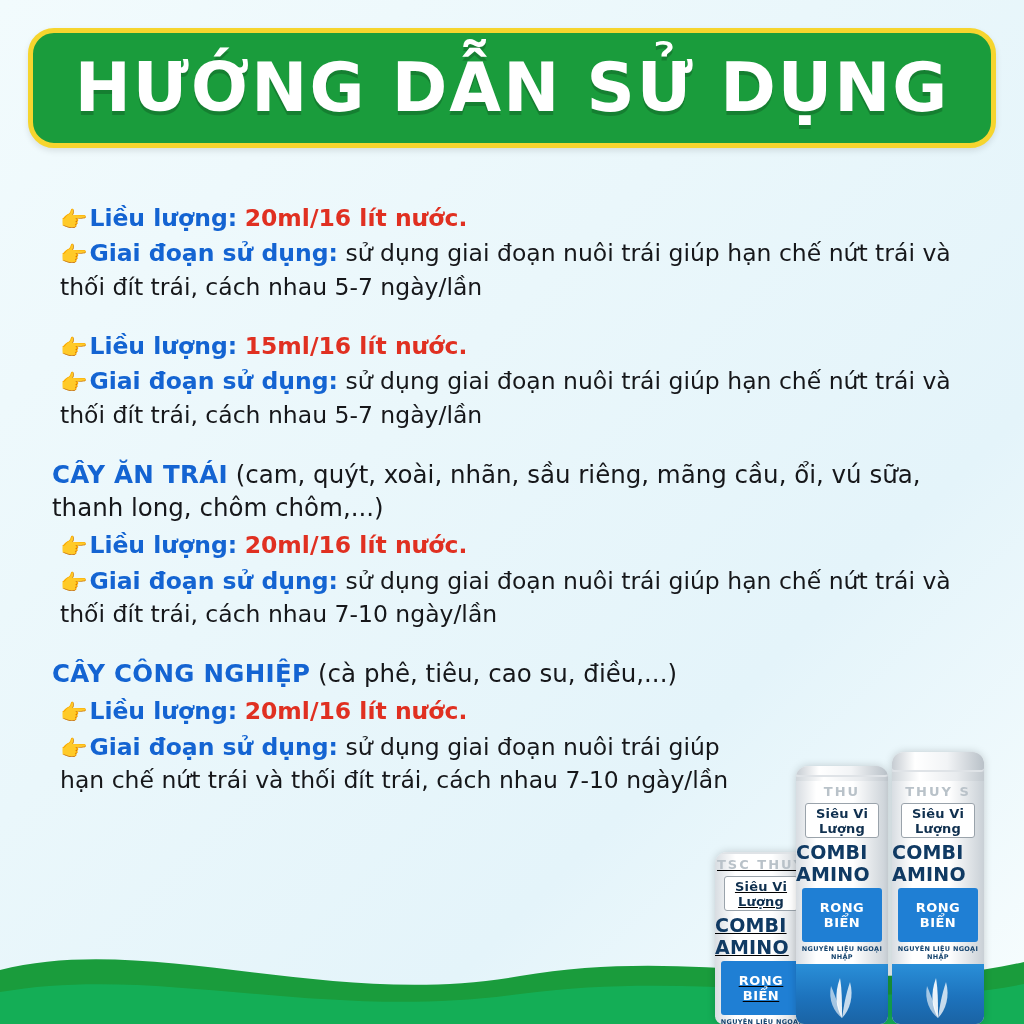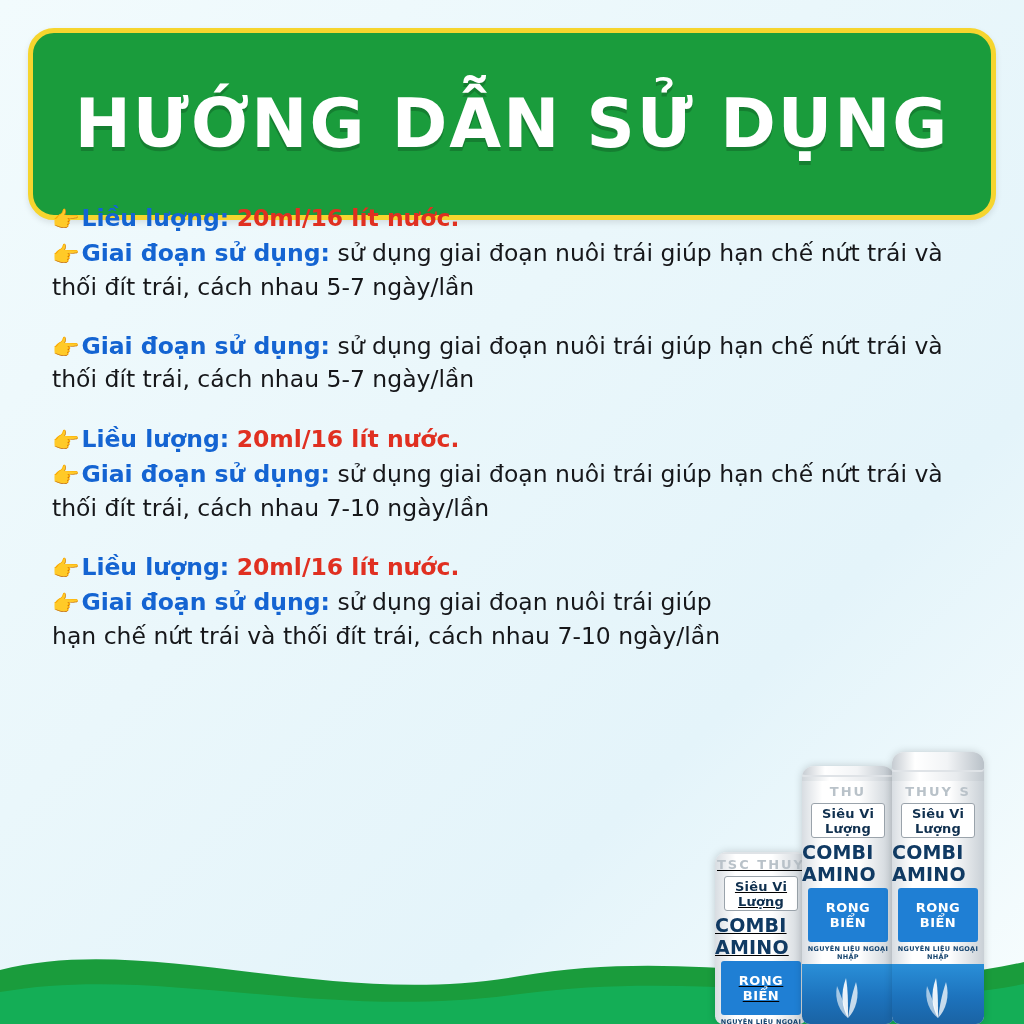--- a/index.html
+++ b/index.html
@@ -19,21 +19,21 @@
     position: absolute;
     inset: 0;
   }
 
   
   .header-wrap {
     position: absolute;
     top: 28px;
     left: 28px;
     right: 28px;
-    height: 192px;
+    height: 120px;
     background: #1a9c3c;
     border-radius: 26px;
     border: 5px solid #f6d52e;
     box-sizing: border-box;
     display: flex;
     align-items: center;
     justify-content: center;
     box-shadow: 0 3px 6px rgba(0,0,0,0.10);
   }
   .header-title {
@@ -75,21 +75,21 @@
   }
   .sec-head .examples {
     color: #16171a;
     font-weight: normal;
   }
 
   .line {
     font-size: 23.5px;
     line-height: 1.42;
     color: #16171a;
-    margin: 2px 0;
+    margin: 2px 8px;
   }
   .hand {
     color: #f7a325;
     font-size: 22px;
     margin-right: 2px;
     vertical-align: -1px;
   }
   .lbl {
     color: #1464d2;
     font-weight: bold;
@@ -122,21 +122,21 @@
   .bottle {
     position: absolute;
     bottom: 0;
     width: 92px;
     border-radius: 12px 12px 8px 8px;
     background: linear-gradient(90deg, #d8dde2 0%, #ffffff 22%, #ffffff 62%, #c9d0d6 100%);
     box-shadow: 0 0 8px rgba(0,0,0,0.18);
     overflow: hidden;
   }
   .b1 { left: 19px;   height: 172px; z-index: 1; text-decoration: underline; }
-  .b2 { left: 106px; height: 258px; z-index: 2; }
+  .b2 { left: 100px; height: 258px; z-index: 2; }
   .b3 { left: 196px; height: 272px; z-index: 3; }
 
   .cap {
     height: 34px;
     background: linear-gradient(90deg, #c6ccd2 0%, #ffffff 25%, #f2f4f6 60%, #b9c1c8 100%);
     border-bottom: 2px solid #dfe3e7;
     border-radius: 10px 10px 4px 4px;
   }
   .neck-band {
     height: 16px;
@@ -227,37 +227,49 @@
         <span class="dose">20ml/16 lít nước.</span>
       </div>
       <div class="line">
         <span class="hand">👉</span><span class="lbl">Giai đoạn sử dụng:</span>
         <span class="txt">sử dụng giai đoạn nuôi trái giúp hạn chế nứt trái và thối đít trái, cách nhau 5-7 ngày/lần</span>
       </div>
     </div>
 
     <div class="section">
       <div class="line">
+        <span class="hand">👉</span><span class="lbl">Liều lượng:</span>
+        <span class="dose">15ml/16 lít nước.</span>
+      </div>
+      <div class="line">
         <span class="hand">👉</span><span class="lbl">Giai đoạn sử dụng:</span>
         <span class="txt">sử dụng giai đoạn nuôi trái giúp hạn chế nứt trái và thối đít trái, cách nhau 5-7 ngày/lần</span>
       </div>
     </div>
 
     <div class="section">
+      <div class="sec-head">
+        <span class="crop">CÂY ĂN TRÁI</span>
+        <span class="examples">(cam, quýt, xoài, nhãn, sầu riêng, mãng cầu, ổi, vú sữa, thanh long, chôm chôm,...)</span>
+      </div>
       <div class="line">
         <span class="hand">👉</span><span class="lbl">Liều lượng:</span>
         <span class="dose">20ml/16 lít nước.</span>
       </div>
       <div class="line">
         <span class="hand">👉</span><span class="lbl">Giai đoạn sử dụng:</span>
         <span class="txt">sử dụng giai đoạn nuôi trái giúp hạn chế nứt trái và thối đít trái, cách nhau 7-10 ngày/lần</span>
       </div>
     </div>
 
     <div class="section">
+      <div class="sec-head">
+        <span class="crop">CÂY CÔNG NGHIỆP</span>
+        <span class="examples">(cà phê, tiêu, cao su, điều,...)</span>
+      </div>
       <div class="line">
         <span class="hand">👉</span><span class="lbl">Liều lượng:</span>
         <span class="dose">20ml/16 lít nước.</span>
       </div>
       <div class="line" style="max-width:690px;">
         <span class="hand">👉</span><span class="lbl">Giai đoạn sử dụng:</span>
         <span class="txt">sử dụng giai đoạn nuôi trái giúp hạn chế nứt trái và thối đít trái, cách nhau 7-10 ngày/lần</span>
       </div>
     </div>
 

